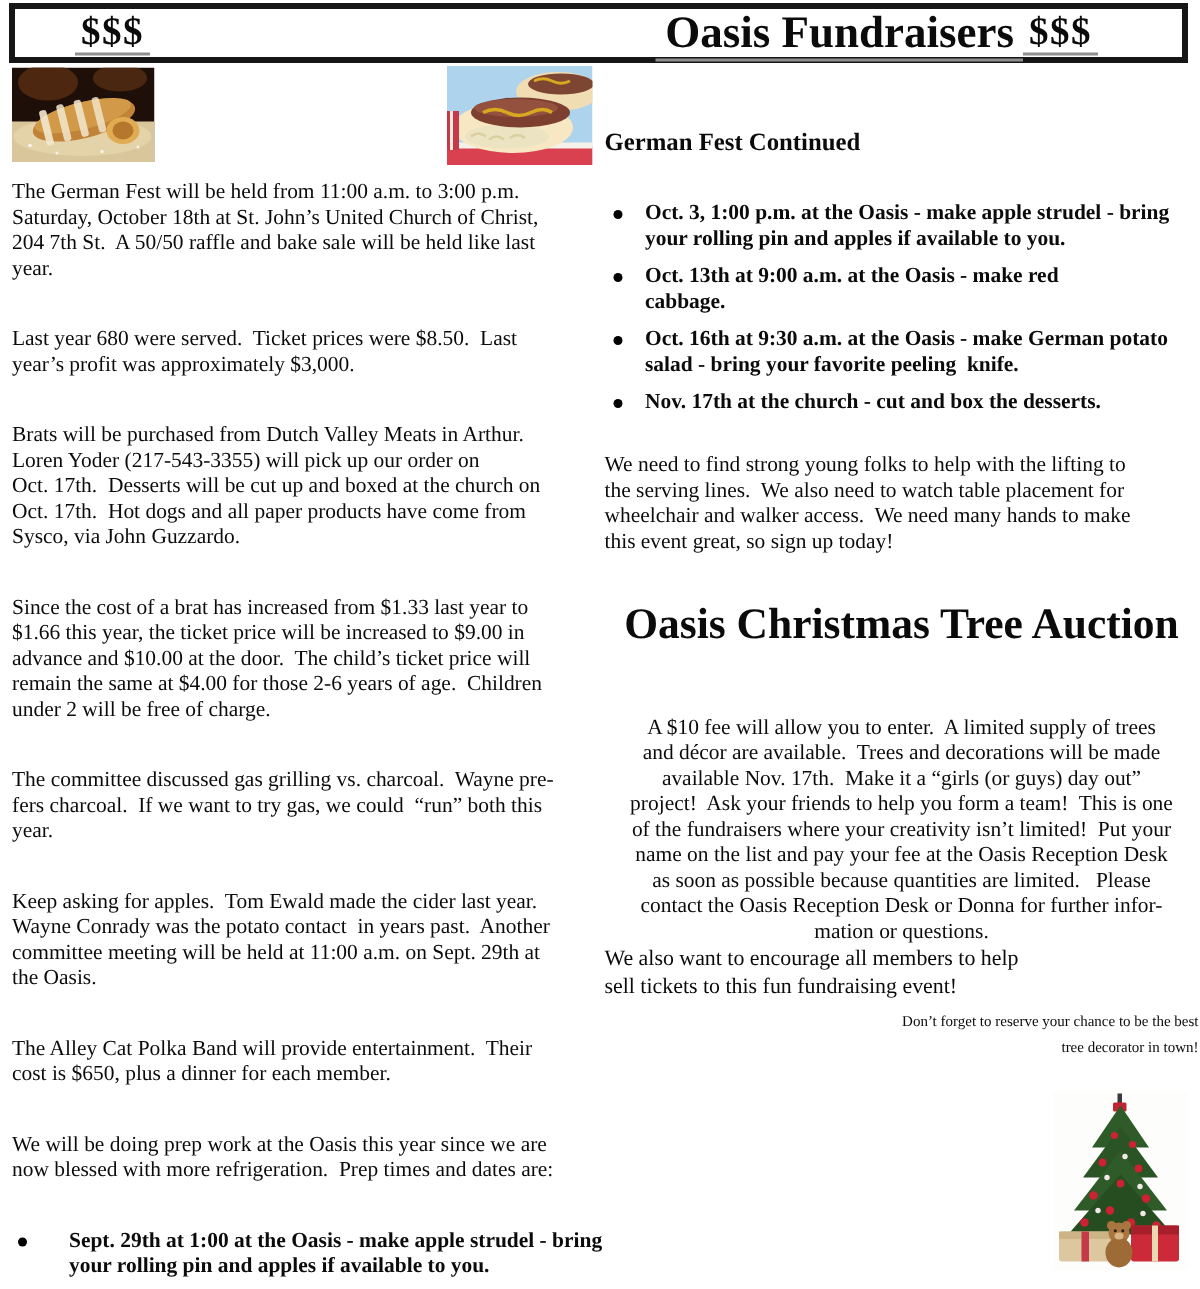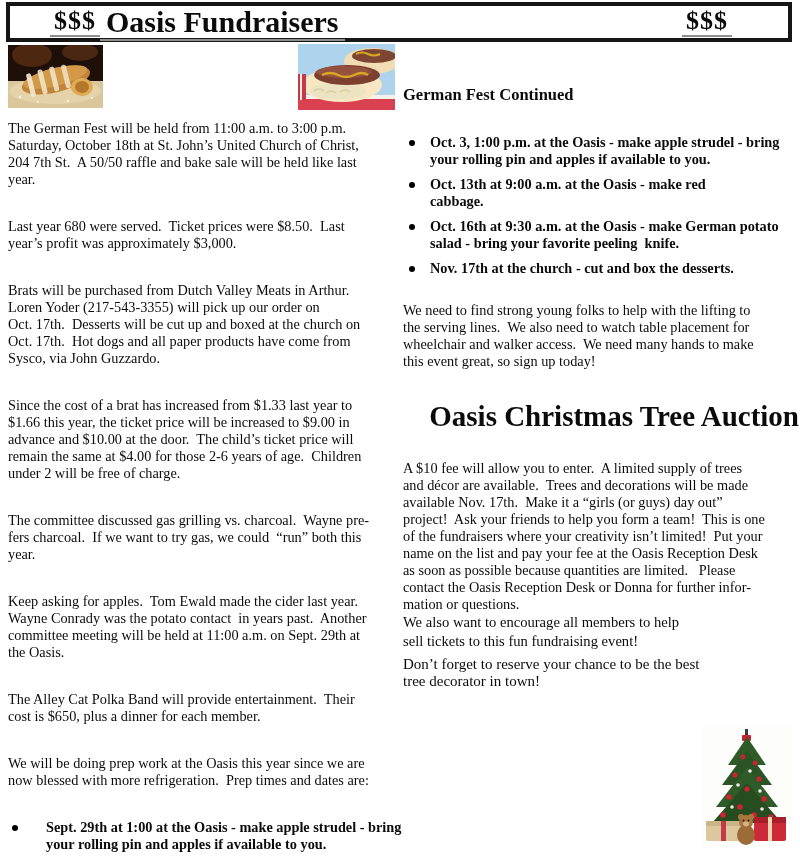--- a/index.html
+++ b/index.html
@@ -6,21 +6,21 @@
   .page{position:relative;width:800px;height:859px;background:#ffffff;
         font-family:"Liberation Serif","DejaVu Serif",serif;color:#0b0b0b;overflow:hidden;}
 
   
   .header-box{position:absolute;left:6px;top:2px;width:778px;height:32px;
               border:4px solid #161616;display:flex;align-items:center;}
   .hdr-dollar{font-weight:bold;font-size:26px;line-height:26px;letter-spacing:1px;
               border-bottom:2px solid #8f8f8f;padding:0 4px 1px 4px;}
   .hdr-dollar.left{margin-left:40px;}
   .hdr-dollar.right{margin-right:56px;}
-  .hdr-title{flex:1;text-align:left;font-weight:bold;font-size:30px;line-height:30px;}
+  .hdr-title{flex:1;text-align:right;font-weight:bold;font-size:30px;line-height:30px;}
   .hdr-title span{border-bottom:2px solid #8f8f8f;padding:0 6px 1px 6px;}
 
   
   .photo{position:absolute;display:block;}
   #strudel{left:8px;top:45px;}
   #bratwurst{left:298px;top:44px;}
   #xmastree{left:702px;top:727px;}
 
   
   .gf-heading{position:absolute;left:118px;top:46px;font-weight:bold;font-size:31px;line-height:32px;}
@@ -32,27 +32,27 @@
 
   
   .blist{margin:0;padding:0;list-style:none;}
   .bitem{display:grid;grid-template-columns:27px 1fr;margin:0 0 8px 0;font-weight:bold;}
   .bitem .dot{width:6px;height:6px;border-radius:50%;background:#000;margin:6px 0 0 6px;}
   .bitem .btext{white-space:pre-wrap;font-size:14.3px;line-height:17px;}
   .blist-left .bitem{grid-template-columns:38px 1fr;}
   .blist-left .dot{margin-left:4px;}
 
   .helpers{margin-top:25px;}
-  .auction-heading{font-weight:bold;font-size:29px;line-height:33px;text-align:right;
+  .auction-heading{font-weight:bold;font-size:29px;line-height:33px;text-align:center;
                    margin:14px 0 9px 0;}
   .spirited{margin-bottom:0;}
-  .fee{margin-top:27px;margin-bottom:0;}
+  .fee{margin-top:44px;margin-bottom:0;text-align:center;}
   .bold-note{white-space:pre-wrap;font-weight:normal;font-size:14.6px;line-height:18.5px;}
   .thanks{white-space:pre-wrap;font-size:14.3px;line-height:17px;margin-top:4px;}
-  .closing{white-space:pre-wrap;font-size:15px;line-height:17px;margin-top:6px;}
+  .closing{white-space:pre-wrap;font-size:10px;line-height:17px;margin-top:6px;text-align:right;}
 </style>
 </head>
 <body>
 
 <div class="page">
 
   <div class="header-box">
     <span class="hdr-dollar left">$$$</span>
     <div class="hdr-title">
       <span>Oasis Fundraisers</span>

